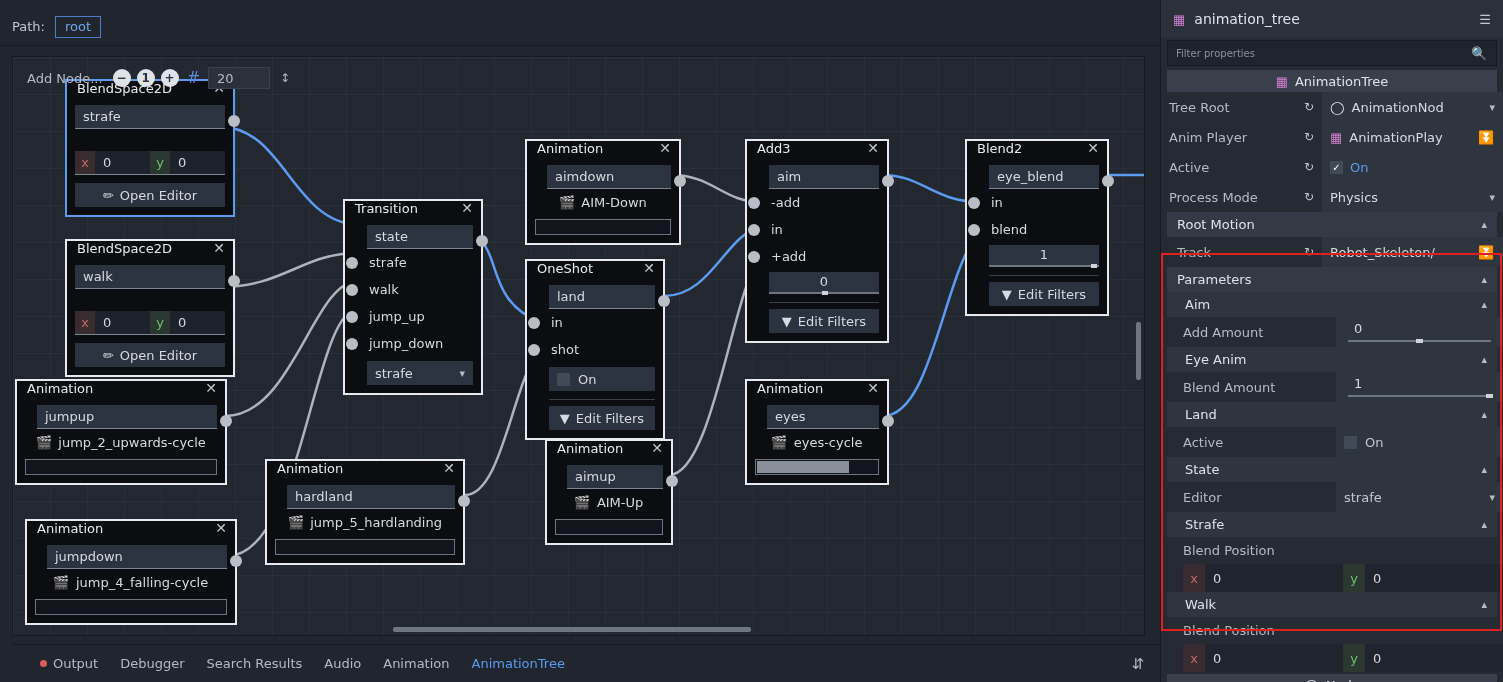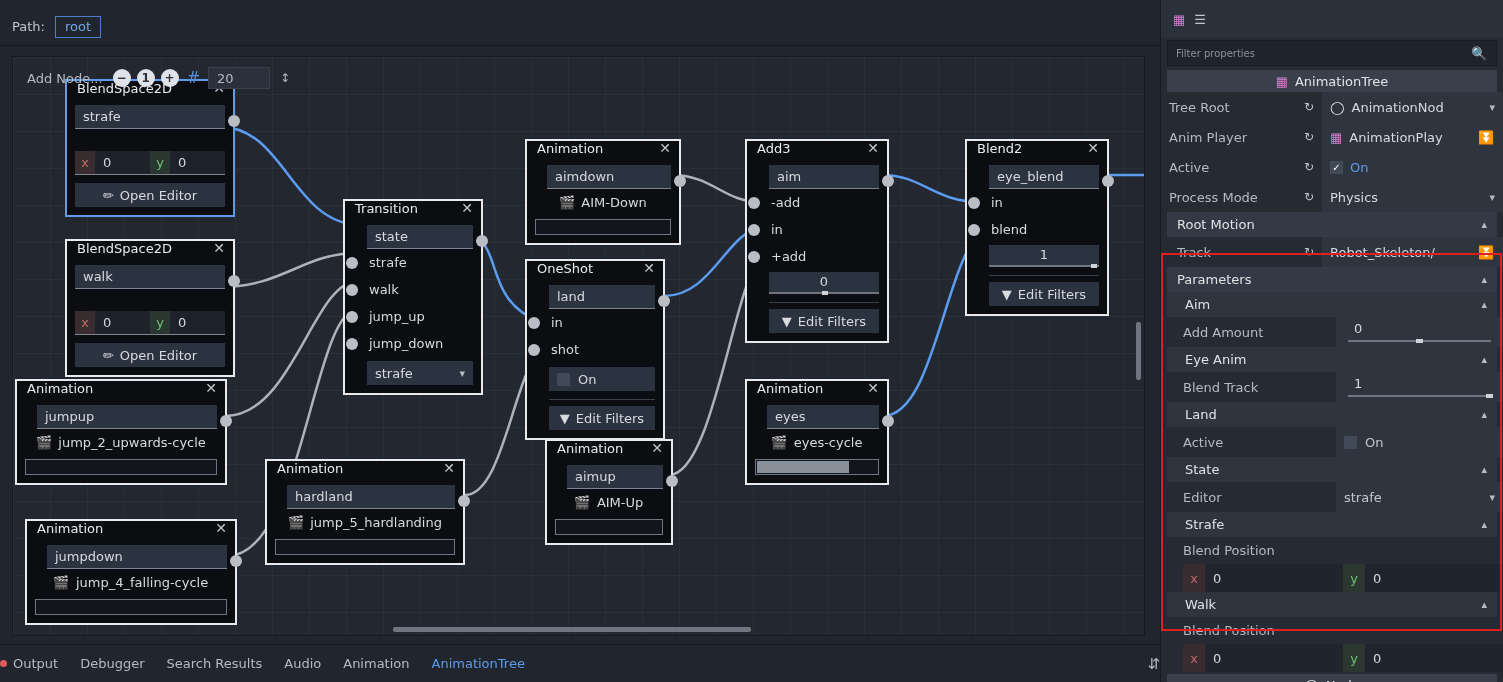--- a/index.html
+++ b/index.html
@@ -100,22 +100,22 @@
     padding:0 8px; font-size:13px; color:#d7dade; margin-top:4px;
   }
   .chk { display:flex; align-items:center; gap:8px; background:#2b3240; height:24px; padding:0 8px; font-size:13px; }
   .chkbox { width:13px; height:13px; background:#434a57; }
 
   .hscroll { position:absolute; left:380px; bottom:3px; width:358px; height:5px; background:#6e7681; border-radius:2px; }
   .vscroll { position:absolute; right:3px; top:265px; width:5px; height:58px; background:#6e7681; border-radius:2px; }
 
   
   #dock {
-    position:absolute; left:0; bottom:0; width:1160px; height:38px;
-    display:flex; align-items:center; padding:0 0; gap:22px;
+    position:absolute; left:12px; bottom:0; width:1160px; height:38px;
+    display:flex; align-items:center; padding:0 28px; gap:22px;
     border-top:1px solid #171b21; background:#21262e;
   }
   #dock .tab { font-size:13px; color:#b6bbc2; display:flex; align-items:center; gap:6px; }
   #dock .tab.active { color:#5b9bf0; }
   .reddot { width:7px; height:7px; border-radius:50%; background:#e05a5a; }
   .dockbtn { margin-left:auto; color:#b6bbc2; font-size:15px; }
 
   
   #inspector {
     position:absolute; right:0; top:0; width:343px; height:682px;
@@ -514,20 +514,21 @@
     <span class="tab">Animation</span>
     <span class="tab active">AnimationTree</span>
     <span class="dockbtn">⇵</span>
   </div>
 </div>
 
 <div id="inspector">
 
   <div class="insp-head">
     <span class="icon-pink">▦</span>
+    <span class="t">animation_tree</span>
     <span>☰</span>
   </div>
 
   <div class="filterbar">
     <input placeholder="Filter properties" style="">
     <span>🔍</span>
   </div>
 
   <div class="cat">
     <span class="icon-pink">▦</span>
@@ -603,21 +604,21 @@
         <span class="knob" style="left:48%"></span>
       </span>
     </span>
   </div>
 
   <div class="section" style="background:#2f353f;padding-left:18px;">
     <span>Eye Anim</span>
     <span class="chev">▴</span>
   </div>
   <div class="subrow">
-    <span class="pname">Blend Track</span>
+    <span class="pname">Blend Amount</span>
     <span class="pval">
       <span class="numslider">
         <span class="n">1</span>
         <span class="trk"></span>
         <span class="knob" style="right:2px"></span>
       </span>
     </span>
   </div>
 
   <div class="section" style="background:#2f353f;padding-left:18px;">

